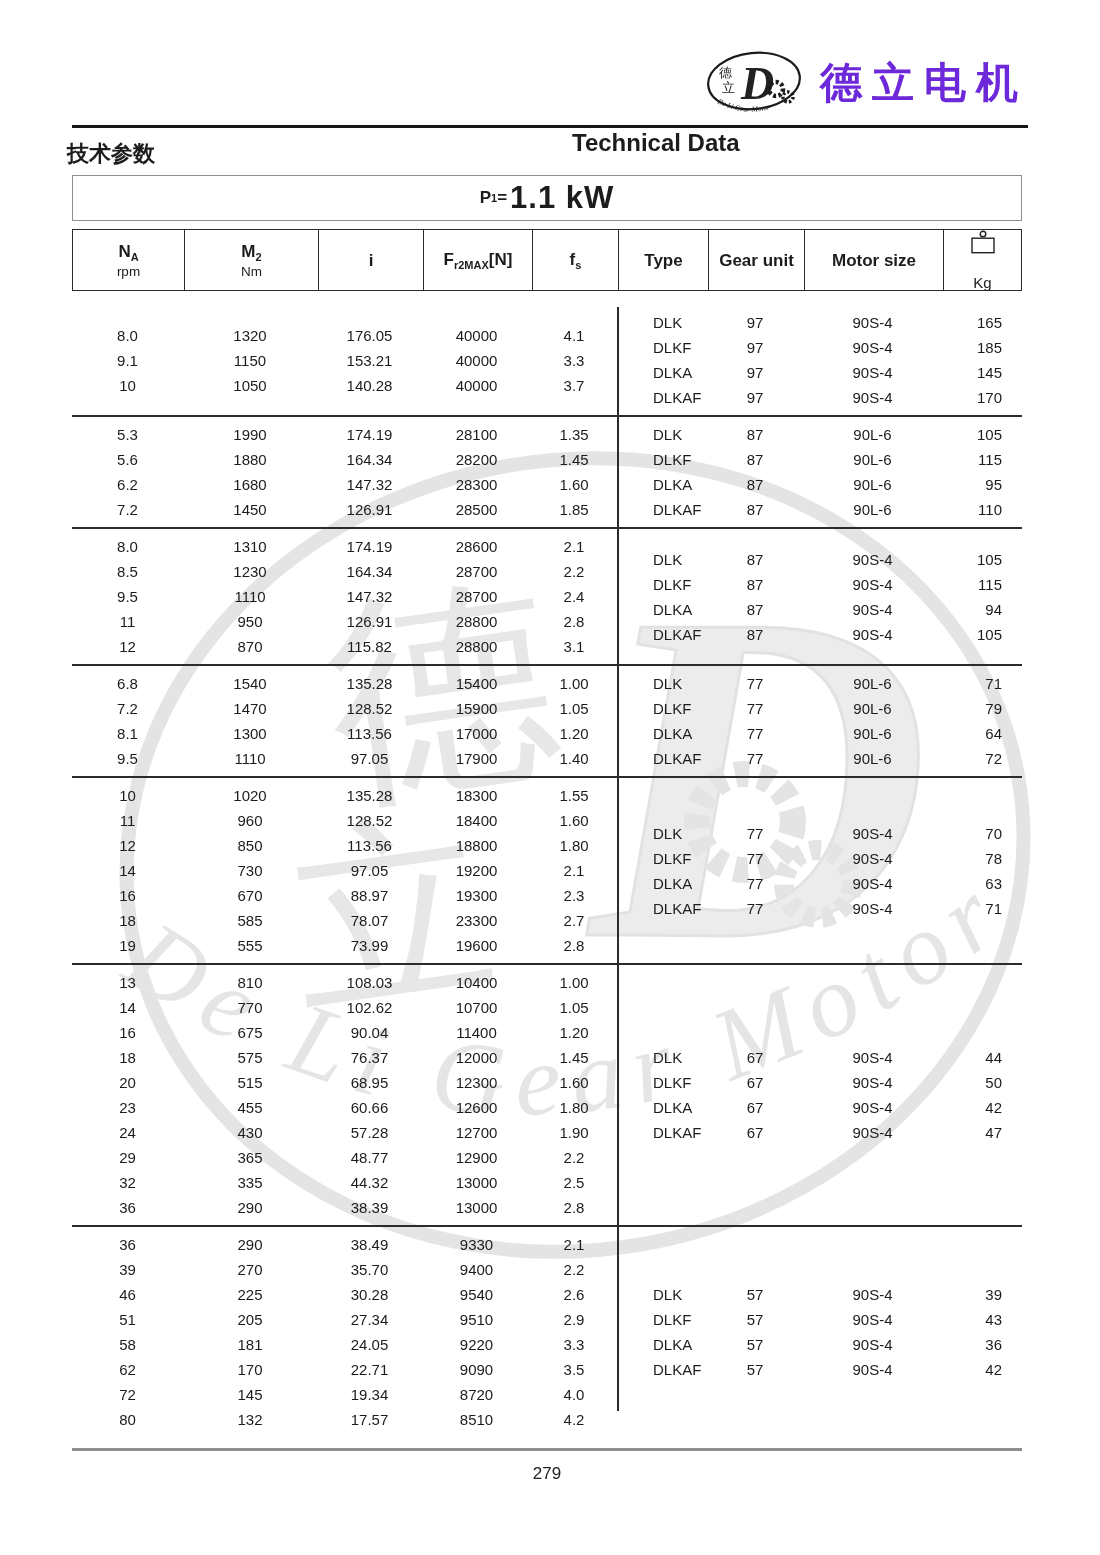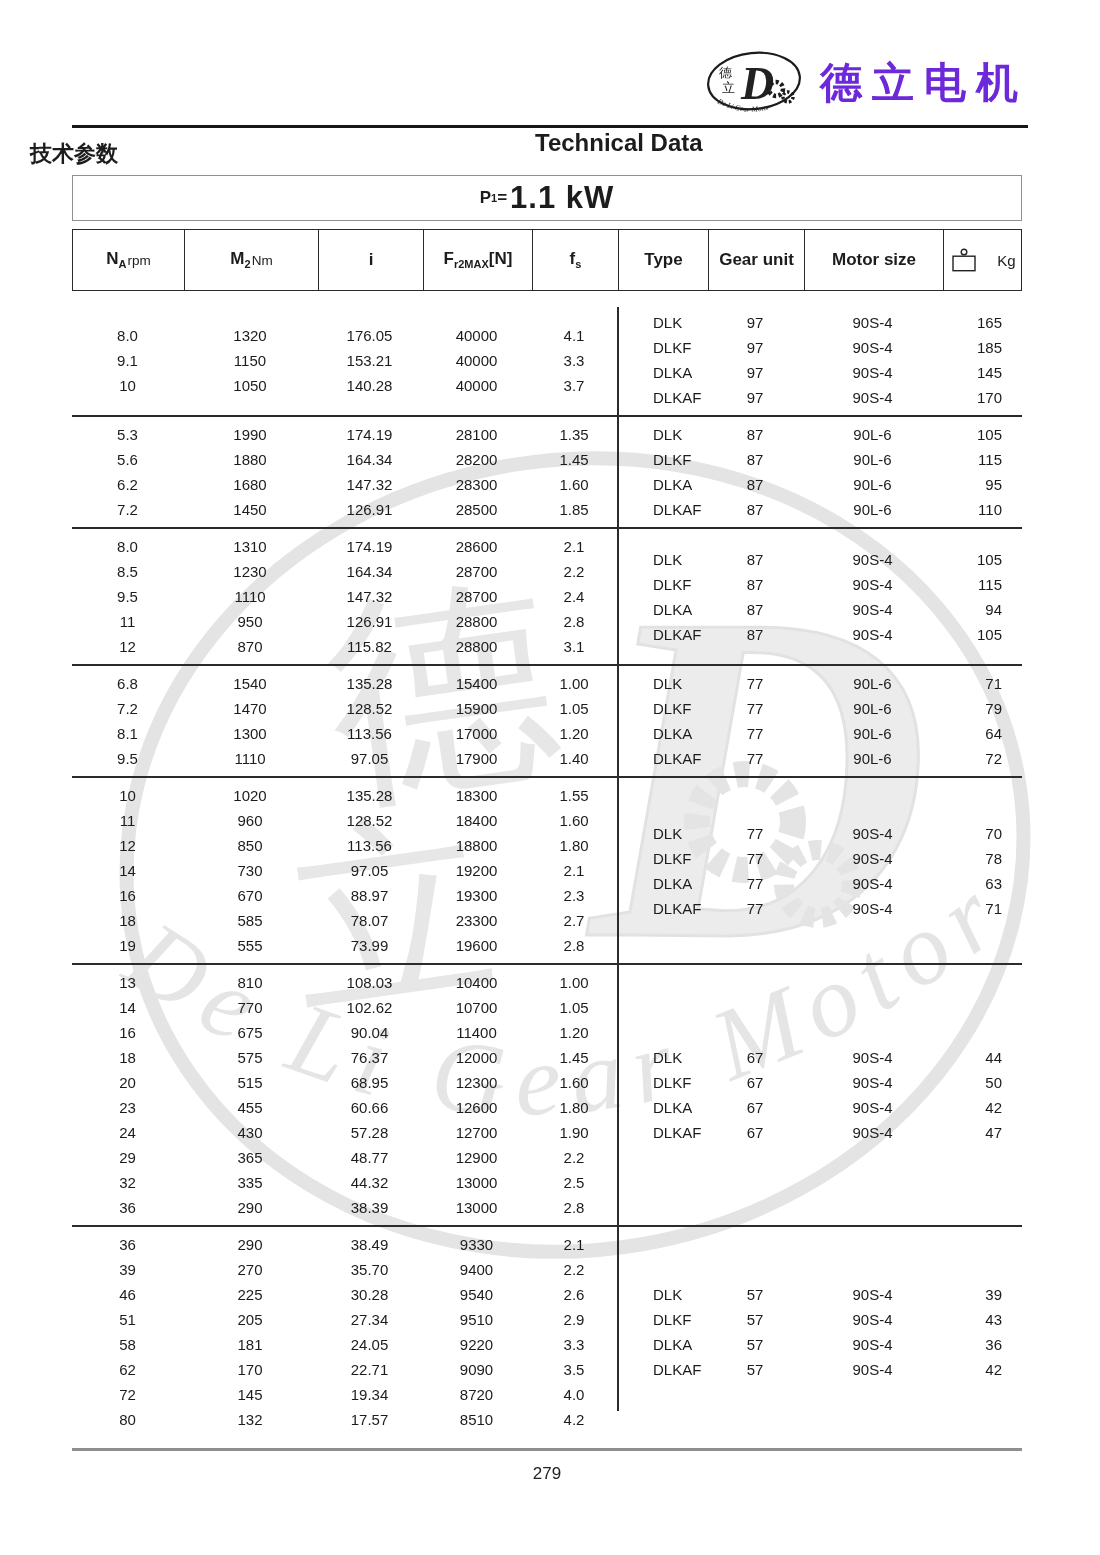--- a/index.html
+++ b/index.html
@@ -13,36 +13,36 @@
 
   
   .brand{display:flex;align-items:center;justify-content:flex-end;
     padding:46px 72px 0 0;gap:16px;height:74px;}
   .brand-name{
     font-family:"Liberation Serif","DejaVu Serif",serif;font-weight:bold;
     font-size:42px;letter-spacing:10px;color:#6d28d9;line-height:1;white-space:nowrap;}
   .toprule{margin:5px 72px 0;border-top:3px solid #161616;}
 
   
-  .titles{position:relative;height:47px;margin:0 28px;width:950px;}
+  .titles{position:relative;height:47px;margin:0 65px;width:950px;}
   .title-zh{position:absolute;left:2px;top:11px;font-size:22px;font-weight:bold;}
   .title-en{position:absolute;left:507px;top:1px;font-size:24px;font-weight:bold;}
 
   
   .power-box{margin:0 72px;width:948px;height:44px;border:1px solid #8f8f8f;
     display:flex;align-items:center;justify-content:center;}
   .p-small{font-size:17px;font-weight:bold;}
   .p-sub{font-size:11px;font-weight:bold;}
   .p-big{font-size:31px;font-weight:bold;margin-left:3px;letter-spacing:1px;}
 
   
   .thead{margin:8px 72px 0;width:950px;box-sizing:border-box;display:grid;
     grid-template-columns:111px 134px 105px 109px 86px 90px 96px 139px 1fr;
     border:1.5px solid #2b2b2b;height:62px;}
-  .thcell{border-left:1.5px solid #2b2b2b;display:flex;flex-direction:row;
+  .thcell{border-left:1.5px solid #2b2b2b;display:flex;flex-direction:column;
     align-items:center;justify-content:center;font-weight:bold;font-size:17px;gap:1px;}
   .thcell:first-child{border-left:none;}
   .th-sub{font-size:11px;font-weight:bold;}
   .th-unit{font-weight:normal;font-size:13.5px;}
   .kgcell{gap:18px;}
   .kg-label{font-weight:normal;font-size:15px;margin-top:1px;}
 
   
   .tdata{margin:14px 72px 0;width:950px;position:relative;}
   .vline{position:absolute;left:545px;top:2px;width:1.5px;background:#2b2b2b;

